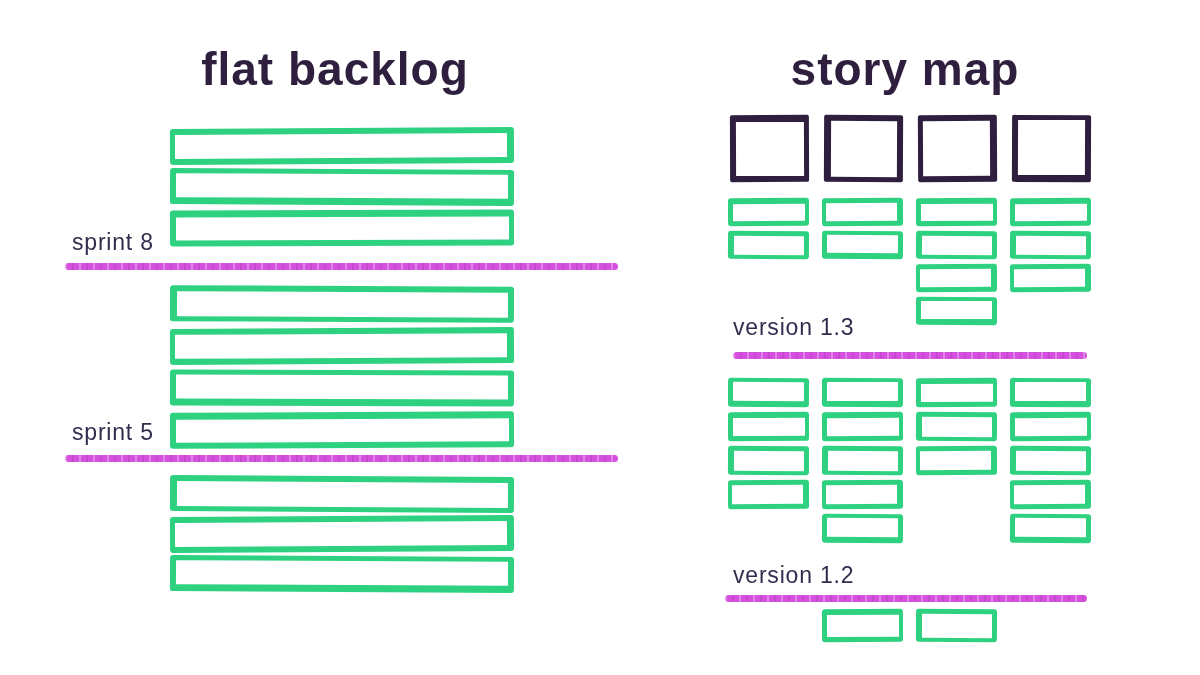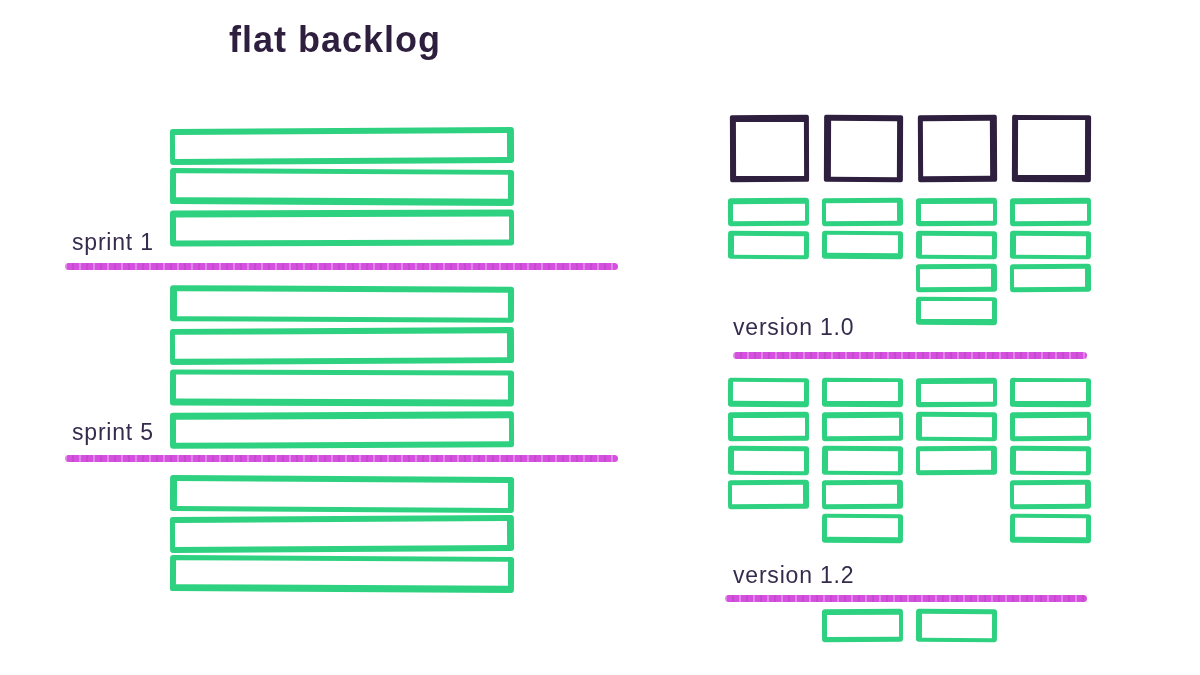--- a/index.html
+++ b/index.html
@@ -14,22 +14,22 @@
   body { font-family: "Liberation Sans", sans-serif; }
   .canvas {
     position: relative;
     width: 1200px;
     height: 675px;
     background: var(--bg);
     overflow: hidden;
   }
   .title {
     position: absolute;
-    top: 20px;
-    font-size: 36px;
+    top: 44px;
+    font-size: 46px;
     font-weight: bold;
     letter-spacing: 1px;
     color: var(--ink);
     text-align: center;
     line-height: 1.1;
   }
   .title-left  { left: 65px;  width: 540px; }
   .title-right { left: 700px; width: 410px; }
   .hand-label {
     position: absolute;
@@ -60,50 +60,51 @@
   }
   .epic { border-color: var(--ink); border-radius: 2px; }
 </style>
 </head>
 <body>
 
 <div class="canvas">
 
   <h1 class="title title-left">flat backlog</h1>
 
-  <div class="hand-label" style="left:72px; top:231px">sprint 1</div>
+  <div class="hand-label" style="left:72px; top:231px">sprint 8</div>
 
   <div class="mline" style="left:65px; top:263px; width:553px"></div>
 
   <div class="hand-label" style="left:72px; top:421px">sprint 5</div>
 
   <div class="mline" style="left:65px; top:455px; width:553px"></div>
 
   <div id="left-bars">
       <div class="sketch" style="left: 170px; top: 128px; width: 344px; height: 36px; border-width: 6px 7px 6px 5px; transform: rotate(-0.35deg);"></div>
       <div class="sketch" style="left: 170px; top: 169px; width: 344px; height: 36px; border-width: 5px 6px 7px; transform: rotate(0.3deg);"></div>
       <div class="sketch" style="left: 170px; top: 210px; width: 344px; height: 36px; border-width: 7px 5px 6px 6px; transform: rotate(-0.2deg);"></div>
       <div class="sketch" style="left: 170px; top: 286px; width: 344px; height: 36px; border-width: 6px 6px 5px 7px; transform: rotate(0.25deg);"></div>
       <div class="sketch" style="left: 170px; top: 328px; width: 344px; height: 36px; border-width: 6px 7px 6px 5px; transform: rotate(-0.3deg);"></div>
       <div class="sketch" style="left: 170px; top: 370px; width: 344px; height: 36px; border-width: 5px 6px 7px; transform: rotate(0.2deg);"></div>
       <div class="sketch" style="left: 170px; top: 412px; width: 344px; height: 36px; border-width: 7px 5px 6px 6px; transform: rotate(-0.25deg);"></div>
       <div class="sketch" style="left: 170px; top: 476px; width: 344px; height: 36px; border-width: 6px 6px 5px 7px; transform: rotate(0.35deg);"></div>
       <div class="sketch" style="left: 170px; top: 516px; width: 344px; height: 36px; border-width: 6px 7px 6px 5px; transform: rotate(-0.35deg);"></div>
       <div class="sketch" style="left: 170px; top: 556px; width: 344px; height: 36px; border-width: 5px 6px 7px; transform: rotate(0.3deg);"></div>
     </div>
 
+  <h1 class="title title-right">story map</h1>
 
   <div id="epic-row">
       <div class="sketch epic" style="left: 730px; top: 115px; width: 79px; height: 67px; border-width: 7px 5px 6px 6px; transform: rotate(-0.2deg);"></div>
       <div class="sketch epic" style="left: 824px; top: 115px; width: 79px; height: 67px; border-width: 6px 6px 5px 7px; transform: rotate(0.25deg);"></div>
       <div class="sketch epic" style="left: 918px; top: 115px; width: 79px; height: 67px; border-width: 6px 7px 6px 5px; transform: rotate(-0.3deg);"></div>
       <div class="sketch epic" style="left: 1012px; top: 115px; width: 79px; height: 67px; border-width: 5px 6px 7px; transform: rotate(0.2deg);"></div>
     </div>
 
-  <div class="hand-label" style="left:733px; top:316px">version 1.0</div>
+  <div class="hand-label" style="left:733px; top:316px">version 1.3</div>
 
   <div class="mline" style="left:733px; top:352px; width:354px"></div>
 
   <div class="hand-label" style="left:733px; top:564px">version 1.2</div>
 
   <div class="mline" style="left:725px; top:595px; width:362px"></div>
 
   <div id="story-cards">
       <div class="sketch" style="left: 728px; top: 198px; width: 81px; height: 28px; border-width: 6px 4px 5px 5px; transform: rotate(-0.25deg);"></div>
       <div class="sketch" style="left: 728px; top: 231px; width: 81px; height: 28px; border-width: 5px 5px 4px 6px; transform: rotate(0.35deg);"></div>

